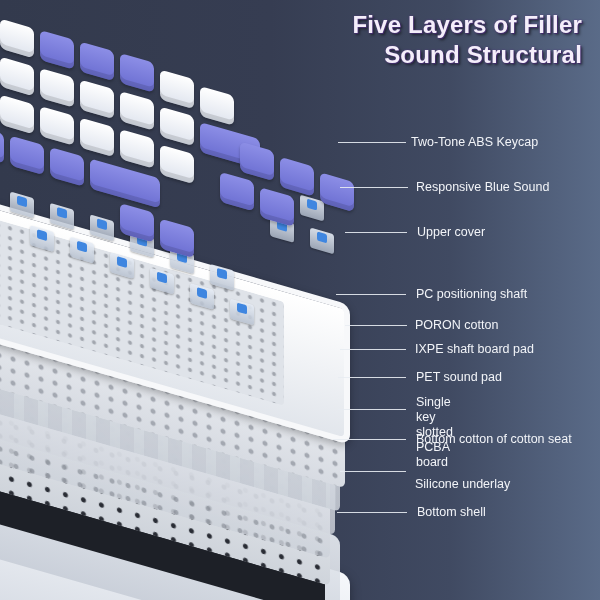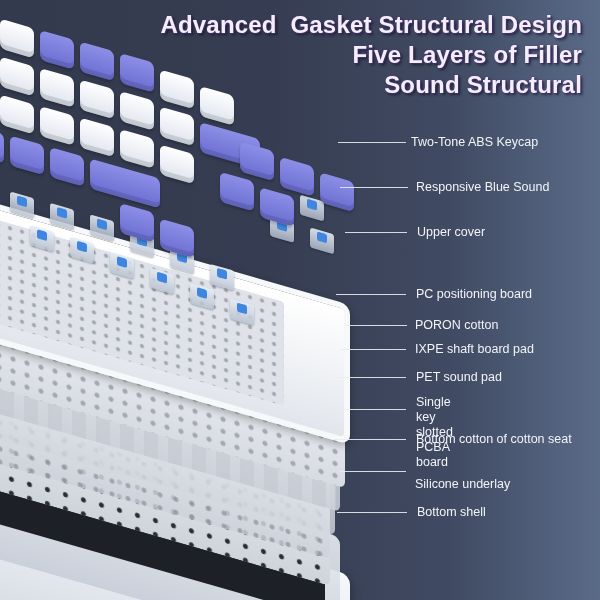--- a/index.html
+++ b/index.html
@@ -166,40 +166,39 @@
       <div class="key p" style="left:80px;top:144px"></div>
       <div class="key p" style="left:120px;top:144px;width:70px"></div>
       <div class="key p" style="left:250px;top:120px"></div>
       <div class="key p" style="left:290px;top:124px"></div>
       <div class="key p" style="left:150px;top:180px"></div>
       <div class="key p" style="left:190px;top:184px"></div>
     </div>
   </div>
 
   <div class="title">
-    <div class="line">Advanced  Gasket Structural Design</div>
     <div class="line">Five Layers of Filler</div>
     <div class="line">Sound Structural</div>
   </div>
 
   <div class="callout" style="top:134px">
     <div class="leader" style="left:338px;width:68px;top:8px"></div>
     <div class="label" style="left:411px;top:1px">Two-Tone ABS Keycap</div>
   </div>
   <div class="callout" style="top:179px">
     <div class="leader" style="left:340px;width:68px;top:8px"></div>
     <div class="label" style="left:416px;top:1px">Responsive Blue Sound</div>
   </div>
   <div class="callout" style="top:224px">
     <div class="leader" style="left:345px;width:62px;top:8px"></div>
     <div class="label" style="left:417px;top:1px">Upper cover</div>
   </div>
   <div class="callout" style="top:286px">
     <div class="leader" style="left:336px;width:70px;top:8px"></div>
-    <div class="label" style="left:416px;top:1px">PC positioning board</div>
+    <div class="label" style="left:416px;top:1px">PC positioning shaft</div>
   </div>
   <div class="callout" style="top:317px">
     <div class="leader" style="left:345px;width:62px;top:8px"></div>
     <div class="label" style="left:415px;top:1px">PORON cotton</div>
   </div>
   <div class="callout" style="top:341px">
     <div class="leader" style="left:340px;width:66px;top:8px"></div>
     <div class="label" style="left:415px;top:1px">IXPE shaft board pad</div>
   </div>
   <div class="callout" style="top:369px">

